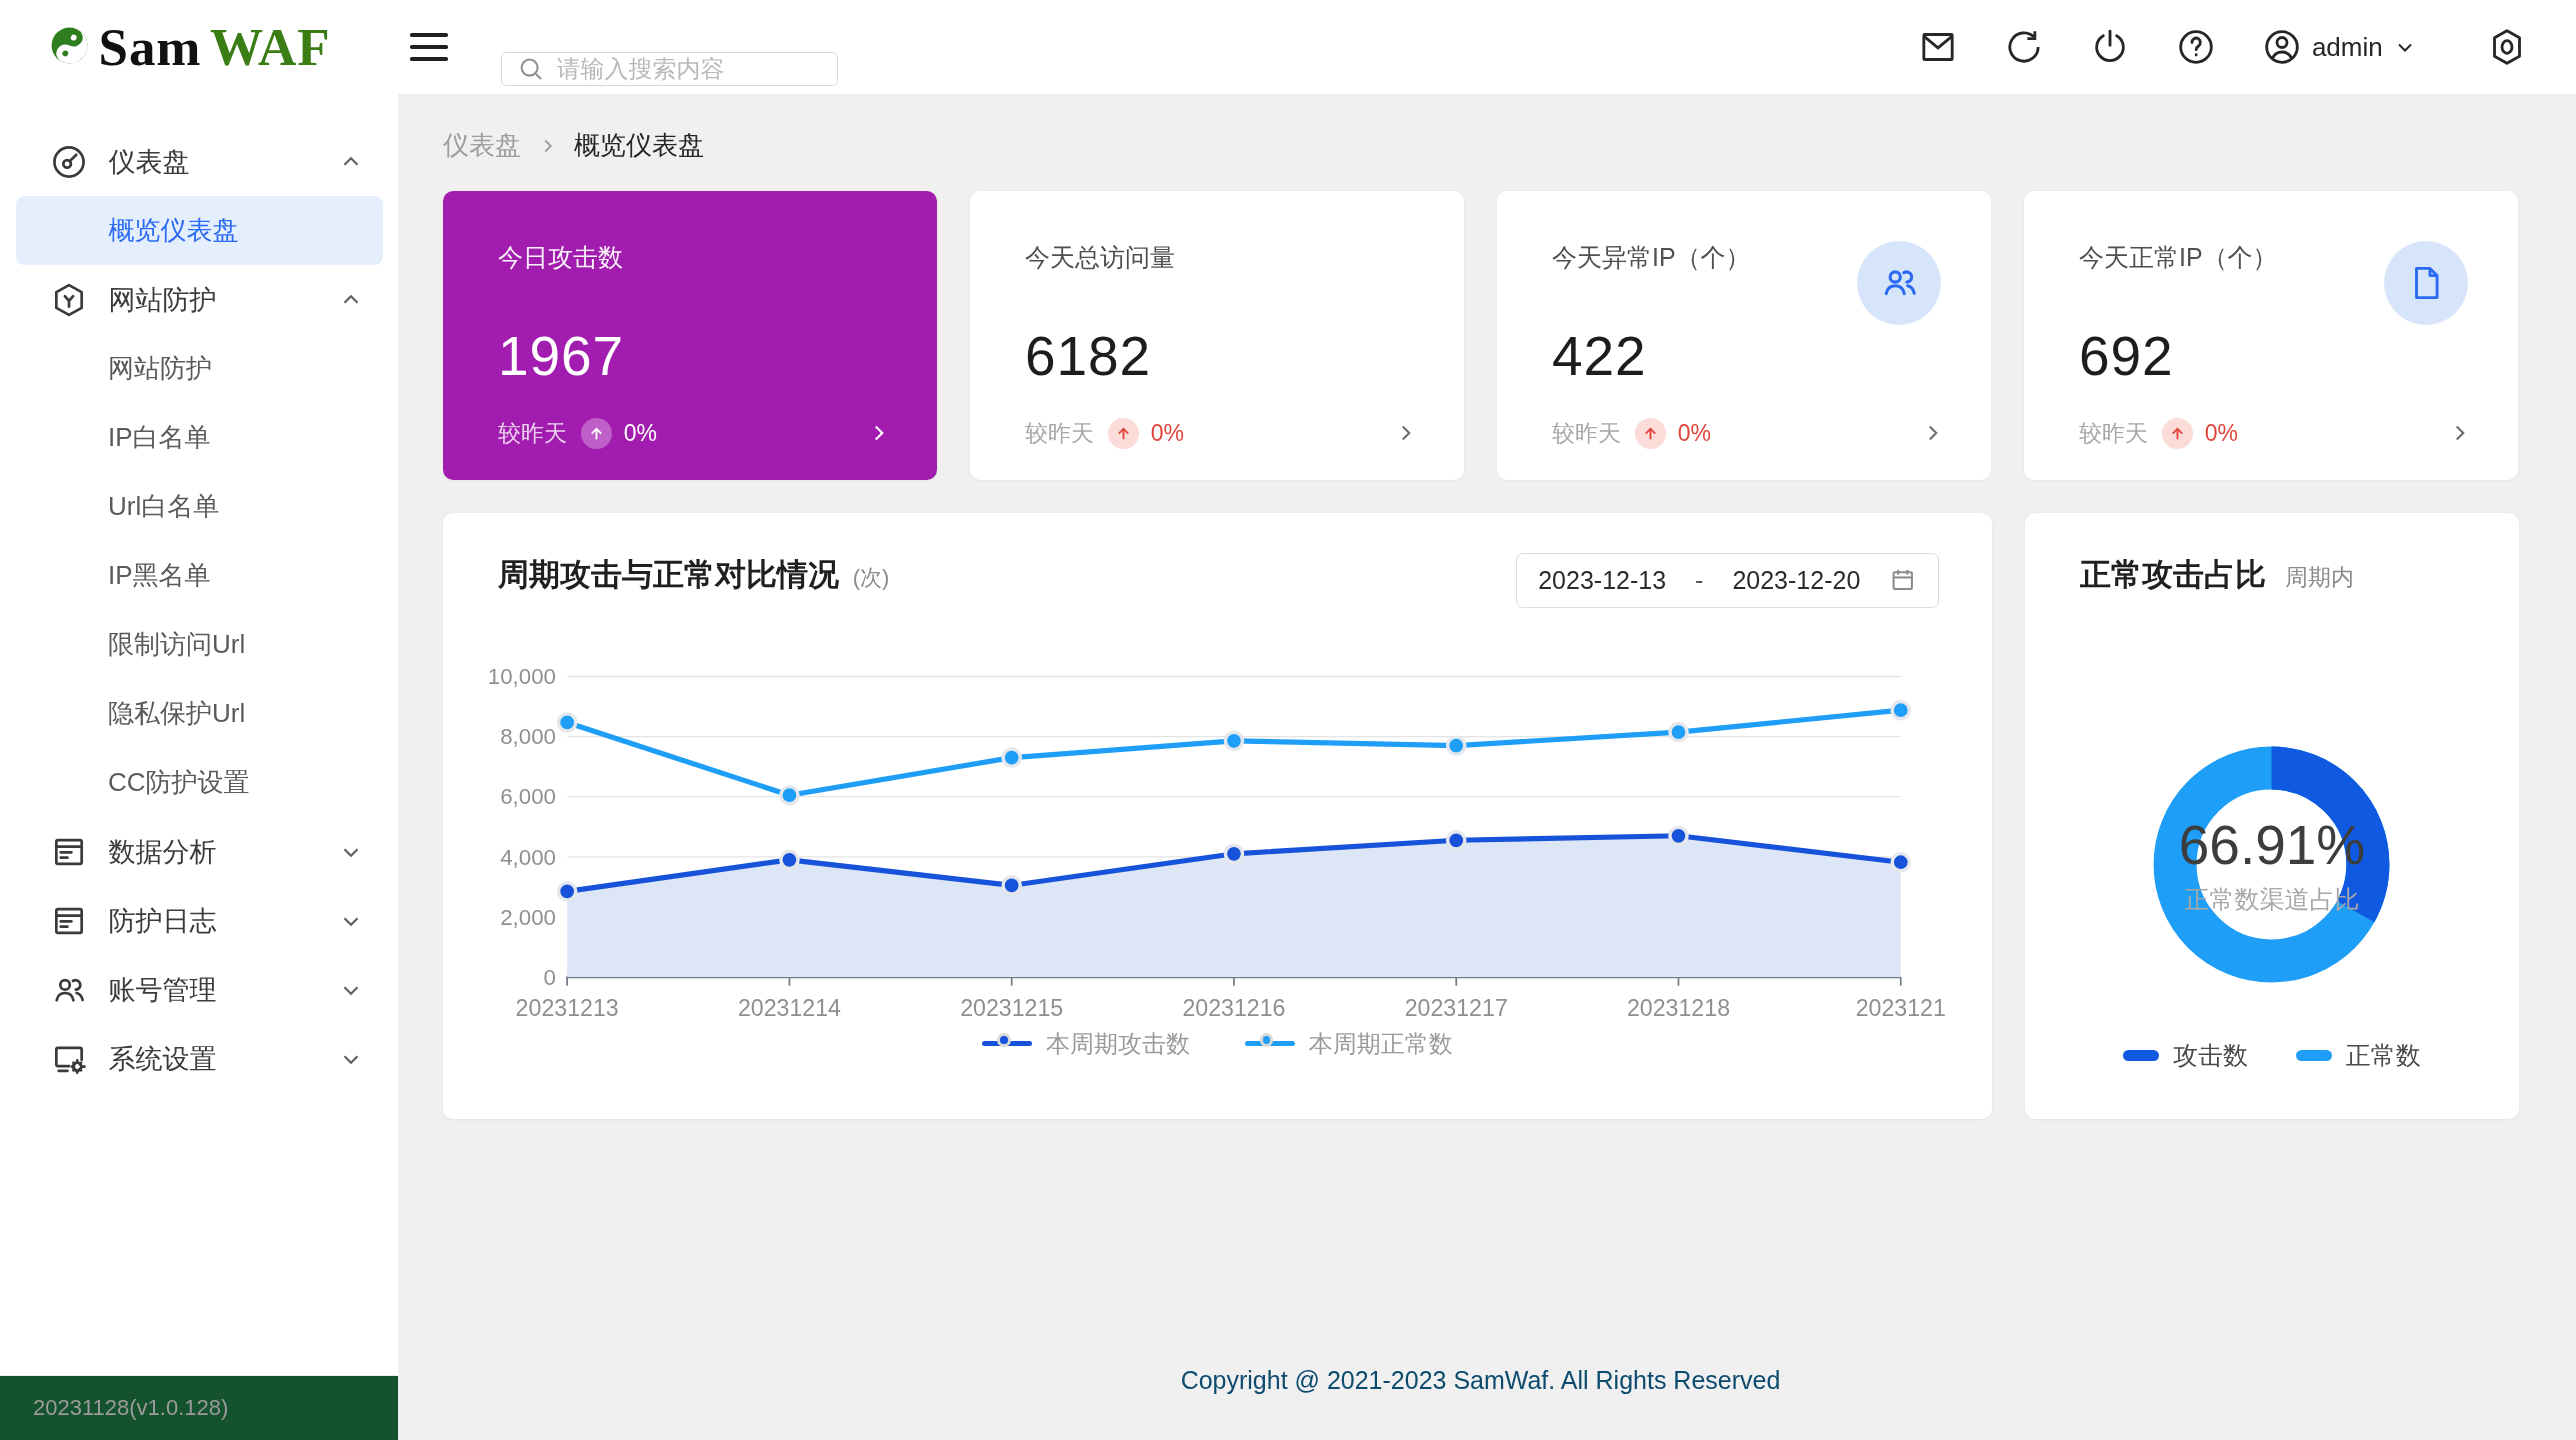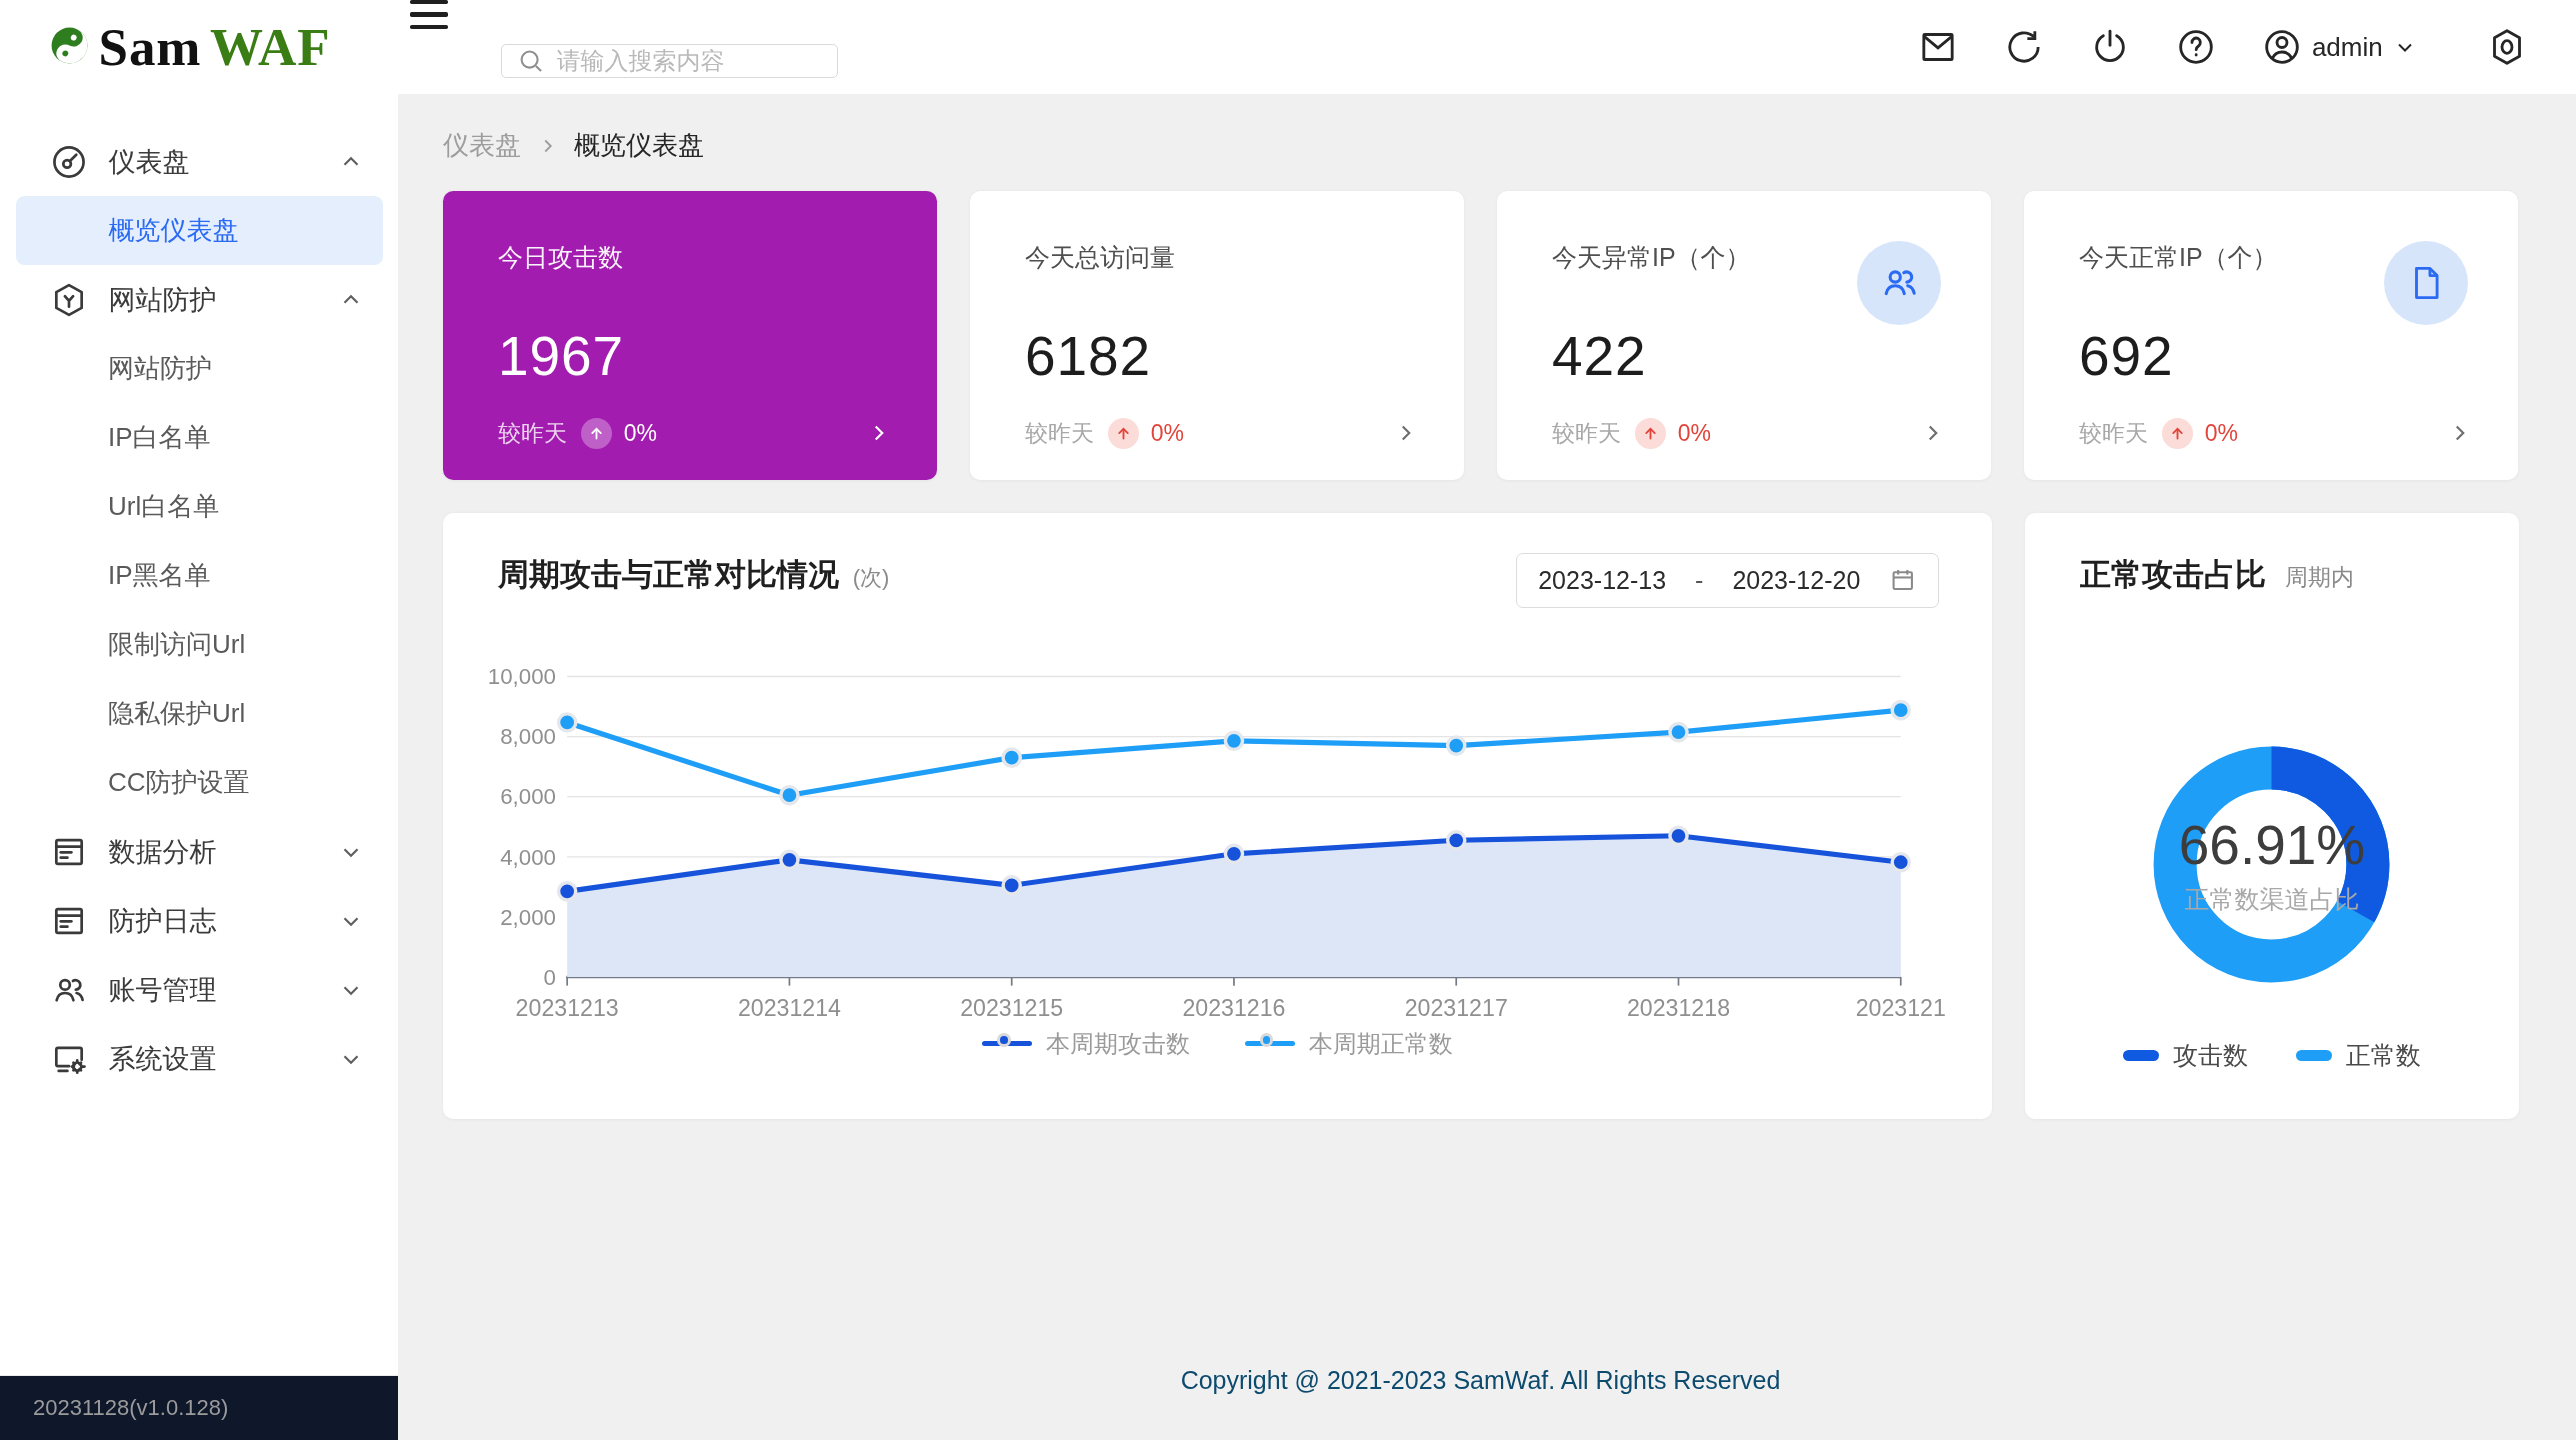--- a/index.html
+++ b/index.html
@@ -1,21 +1,21 @@
 <!DOCTYPE html>
 <html style="font-size:13.7px"><head>
 <meta charset="utf-8">
 <style>
   * { margin:0; padding:0; box-sizing:border-box; }
   html,body { width:2576px; height:1440px; }
   body { font-family:"Liberation Sans","DejaVu Sans",sans-serif; background:#f0f0f0; overflow:hidden; color:#262626; }
   .app { position:relative; width:2576px; height:1440px; }
 
   
-  .header { position:absolute; top:0; left:0; right:0; height:94px; background:#ffffff; display:flex; z-index:5; }
+  .header { position:absolute; top:0; left:0; right:0; height:94px; background:#ffffff; display:flex; align-items:center; z-index:5; }
   .logo { margin-left:49px; display:flex; align-items:center; gap:8.6px; }
   .logo-text { font-family:"Liberation Serif","DejaVu Serif",serif; font-weight:bold; font-size:53px; letter-spacing:0.9px; }
   .logo-text .black { color:#111111; }
   .logo-text .green { color:#3b7d15; margin-left:8.6px; }
   .hamburger { margin-left:79px; width:38px; height:29px; display:flex; flex-direction:column; justify-content:space-between; cursor:pointer; }
   .hamburger i { display:block; height:4.3px; background:#1f1f1f; border-radius:1.7px; }
   .search-box { margin-left:53px; width:337px; height:34px; border:1.7px solid #d9d9d9; border-radius:5.2px; display:flex; align-items:center; padding:0 15.5px; background:#fff;margin-top:44px; }
   .search-box svg { flex:0 0 auto; }
   .search-input { border:none; outline:none; width:100%; margin-left:12px; font-size:24px; color:#333; font-family:inherit; }
   .search-input::placeholder { color:#b9b9b9; }
@@ -28,21 +28,21 @@
   
   .sidebar { position:absolute; top:94px; left:0; width:398px; bottom:0; background:#ffffff; }
   .menu { padding-top:33px; }
   .side-item { height:69px; display:flex; align-items:center; cursor:pointer; position:relative; }
   .side-item .sicon { width:38px; height:38px; margin-left:50px; display:flex; align-items:center; justify-content:center; }
   .side-item .slabel { font-size:27px; color:#3b3b3b; margin-left:20.6px; }
   .side-item.child .slabel { margin-left:108px; font-size:26px; color:#5a5a5a; }
   .side-item .chev { position:absolute; right:34px; width:26px; height:26px; display:flex; align-items:center; justify-content:center; }
   .side-item.child.active { background:#e4eefd; border-radius:8.6px; margin:0 15.5px; }
   .side-item.child.active .slabel { color:#2b6bf3; margin-left:93px; }
-  .version-bar { position:absolute; left:0; right:0; bottom:0; height:65px; border-top:1.7px solid #ececec; background:#0f172a; display:flex; align-items:center; }
+  .version-bar { position:absolute; left:0; right:0; bottom:0; height:65px; border-top:1.7px solid #ececec; background:#14532d; display:flex; align-items:center; }
   .version-bar span { margin-left:33px; font-size:22px; color:#9b9b9b; }
 
   
   .main { position:absolute; top:94px; left:398px; right:0; bottom:0; background:#f0f0f0; padding:34px 58px 0 45px; }
   .breadcrumb { display:flex; align-items:center; gap:15.5px; margin-bottom:27.5px; }
   .breadcrumb .crumb-parent { font-size:26px; color:#9d9d9d; cursor:pointer; }
   .breadcrumb .crumb-current { font-size:26px; color:#262626; }
 
   .cards-row { display:grid; grid-template-columns:repeat(4,1fr); gap:33px; margin-bottom:33px; }
   .stat-card { position:relative; height:289px; background:#ffffff; border-radius:10.3px; box-shadow:0 0.9px 3.4px rgba(0,0,0,.05); padding:50px 52px 0 55px; }

